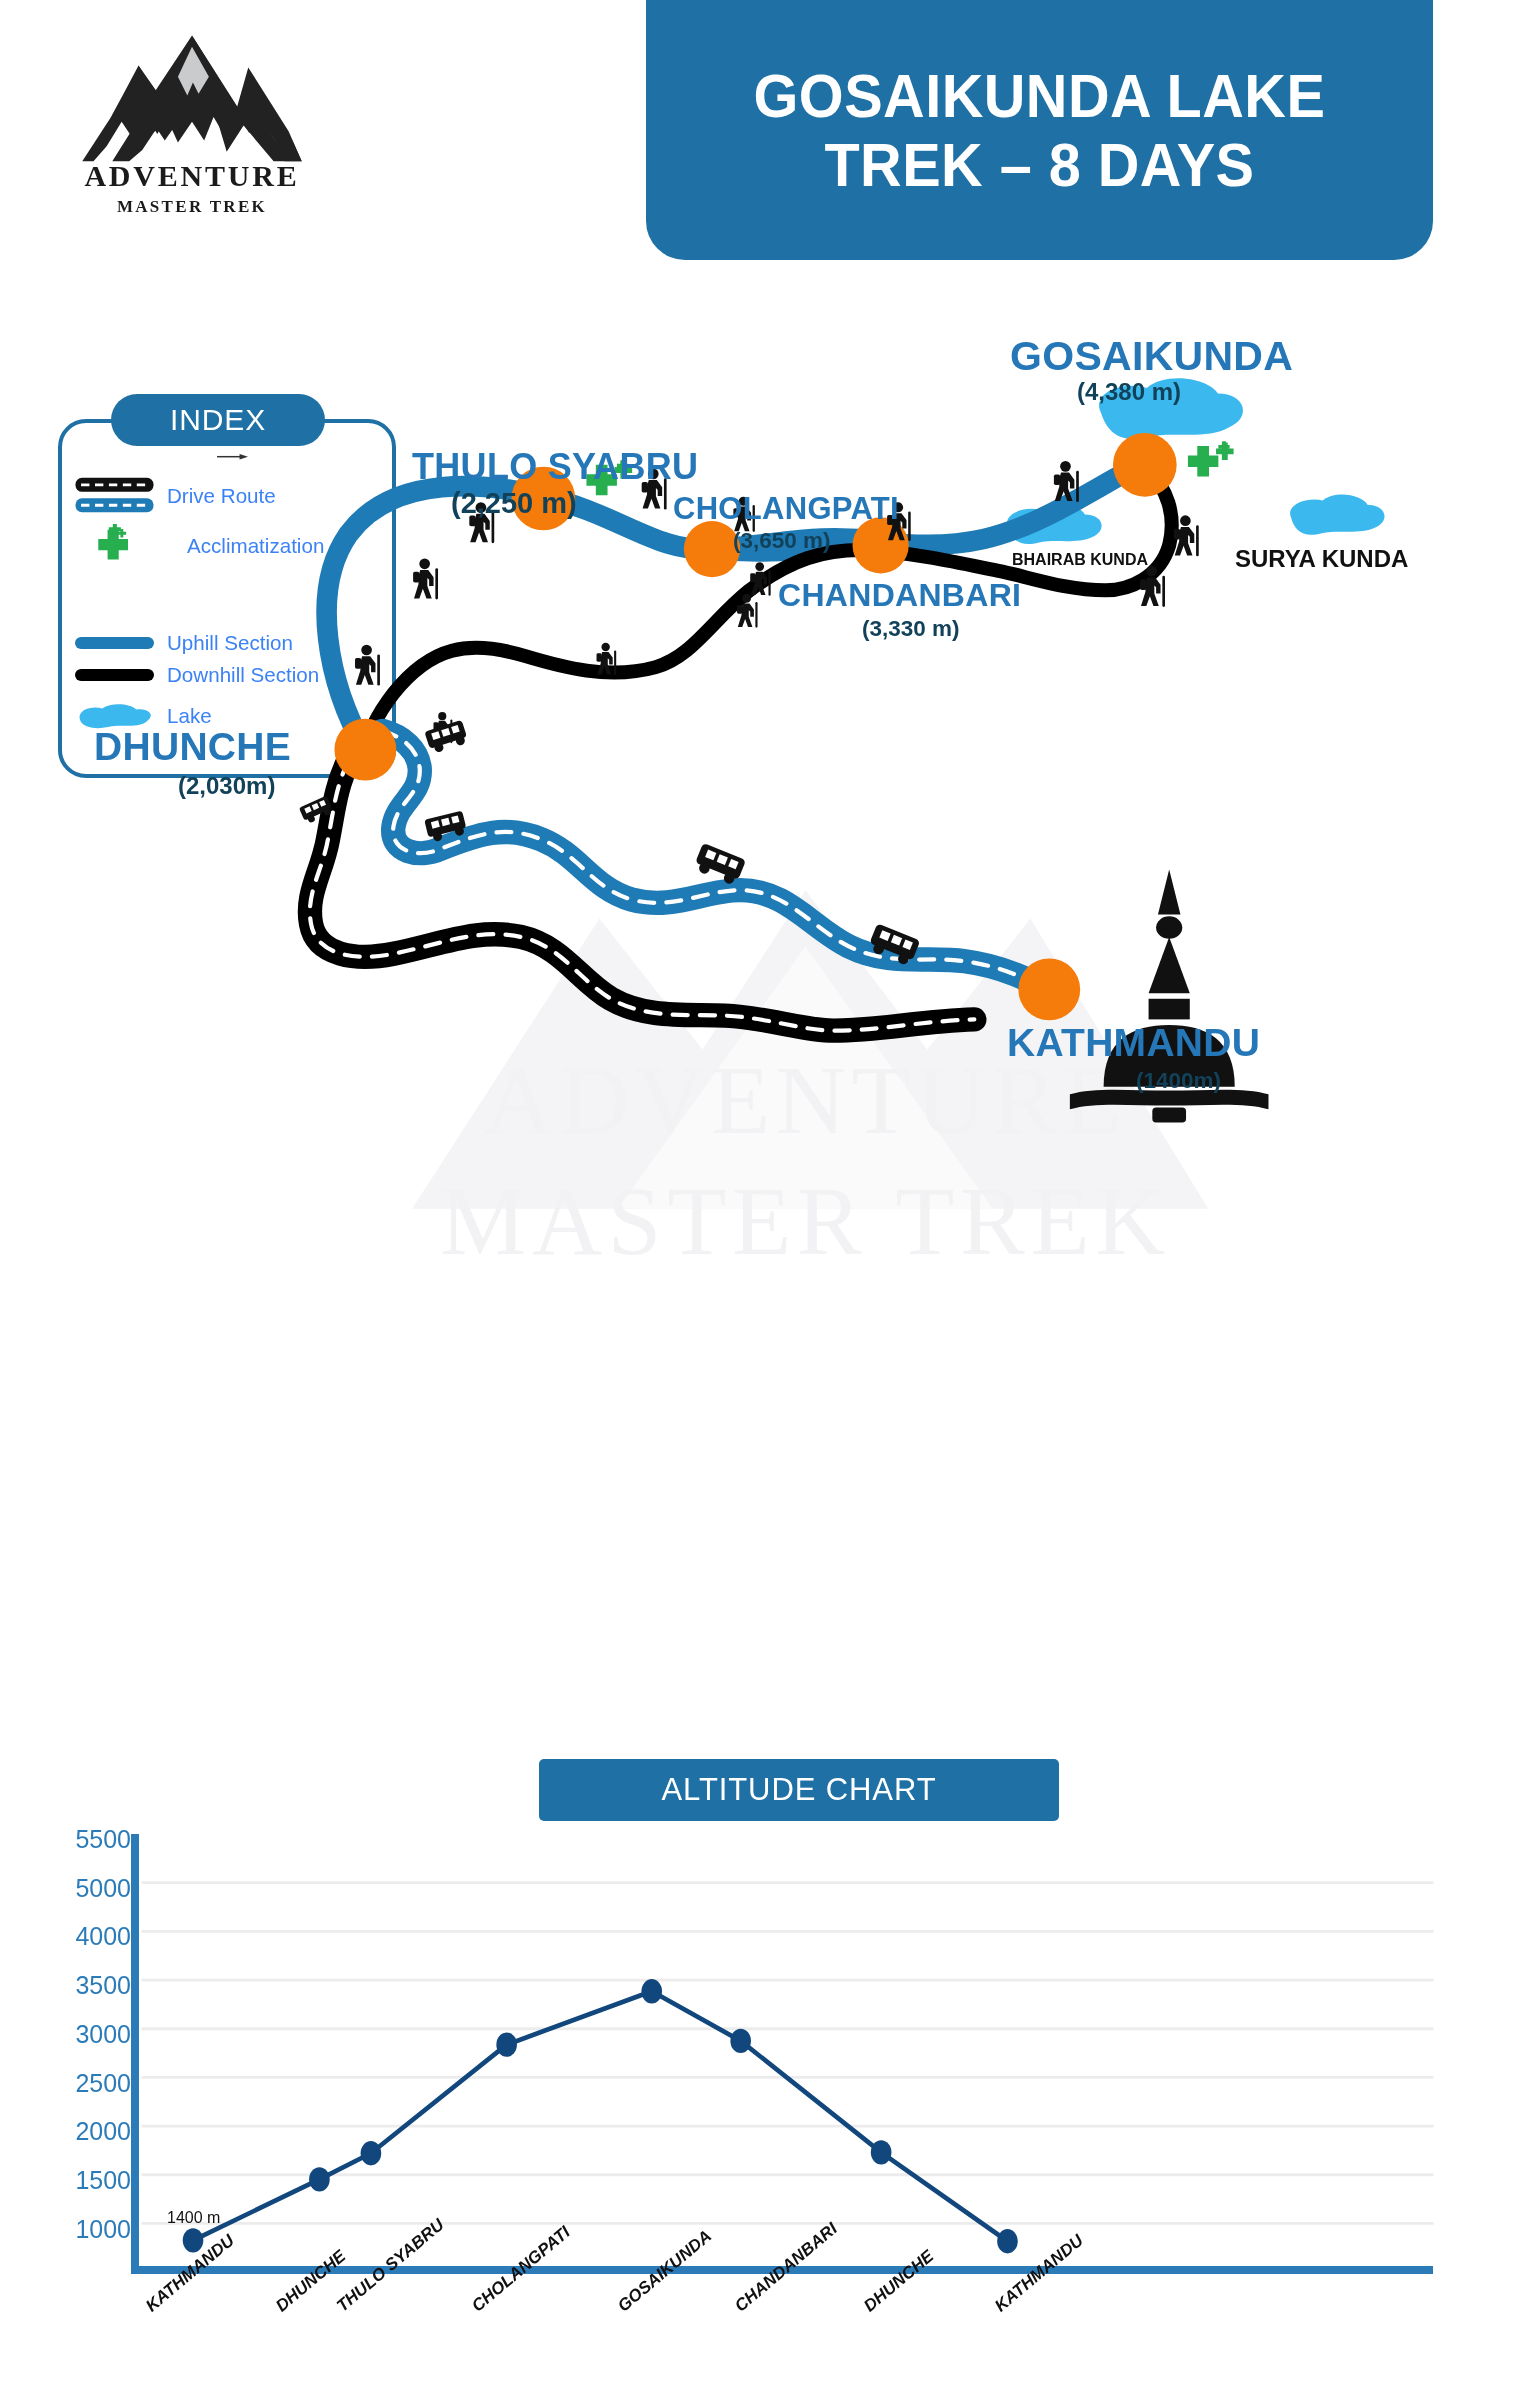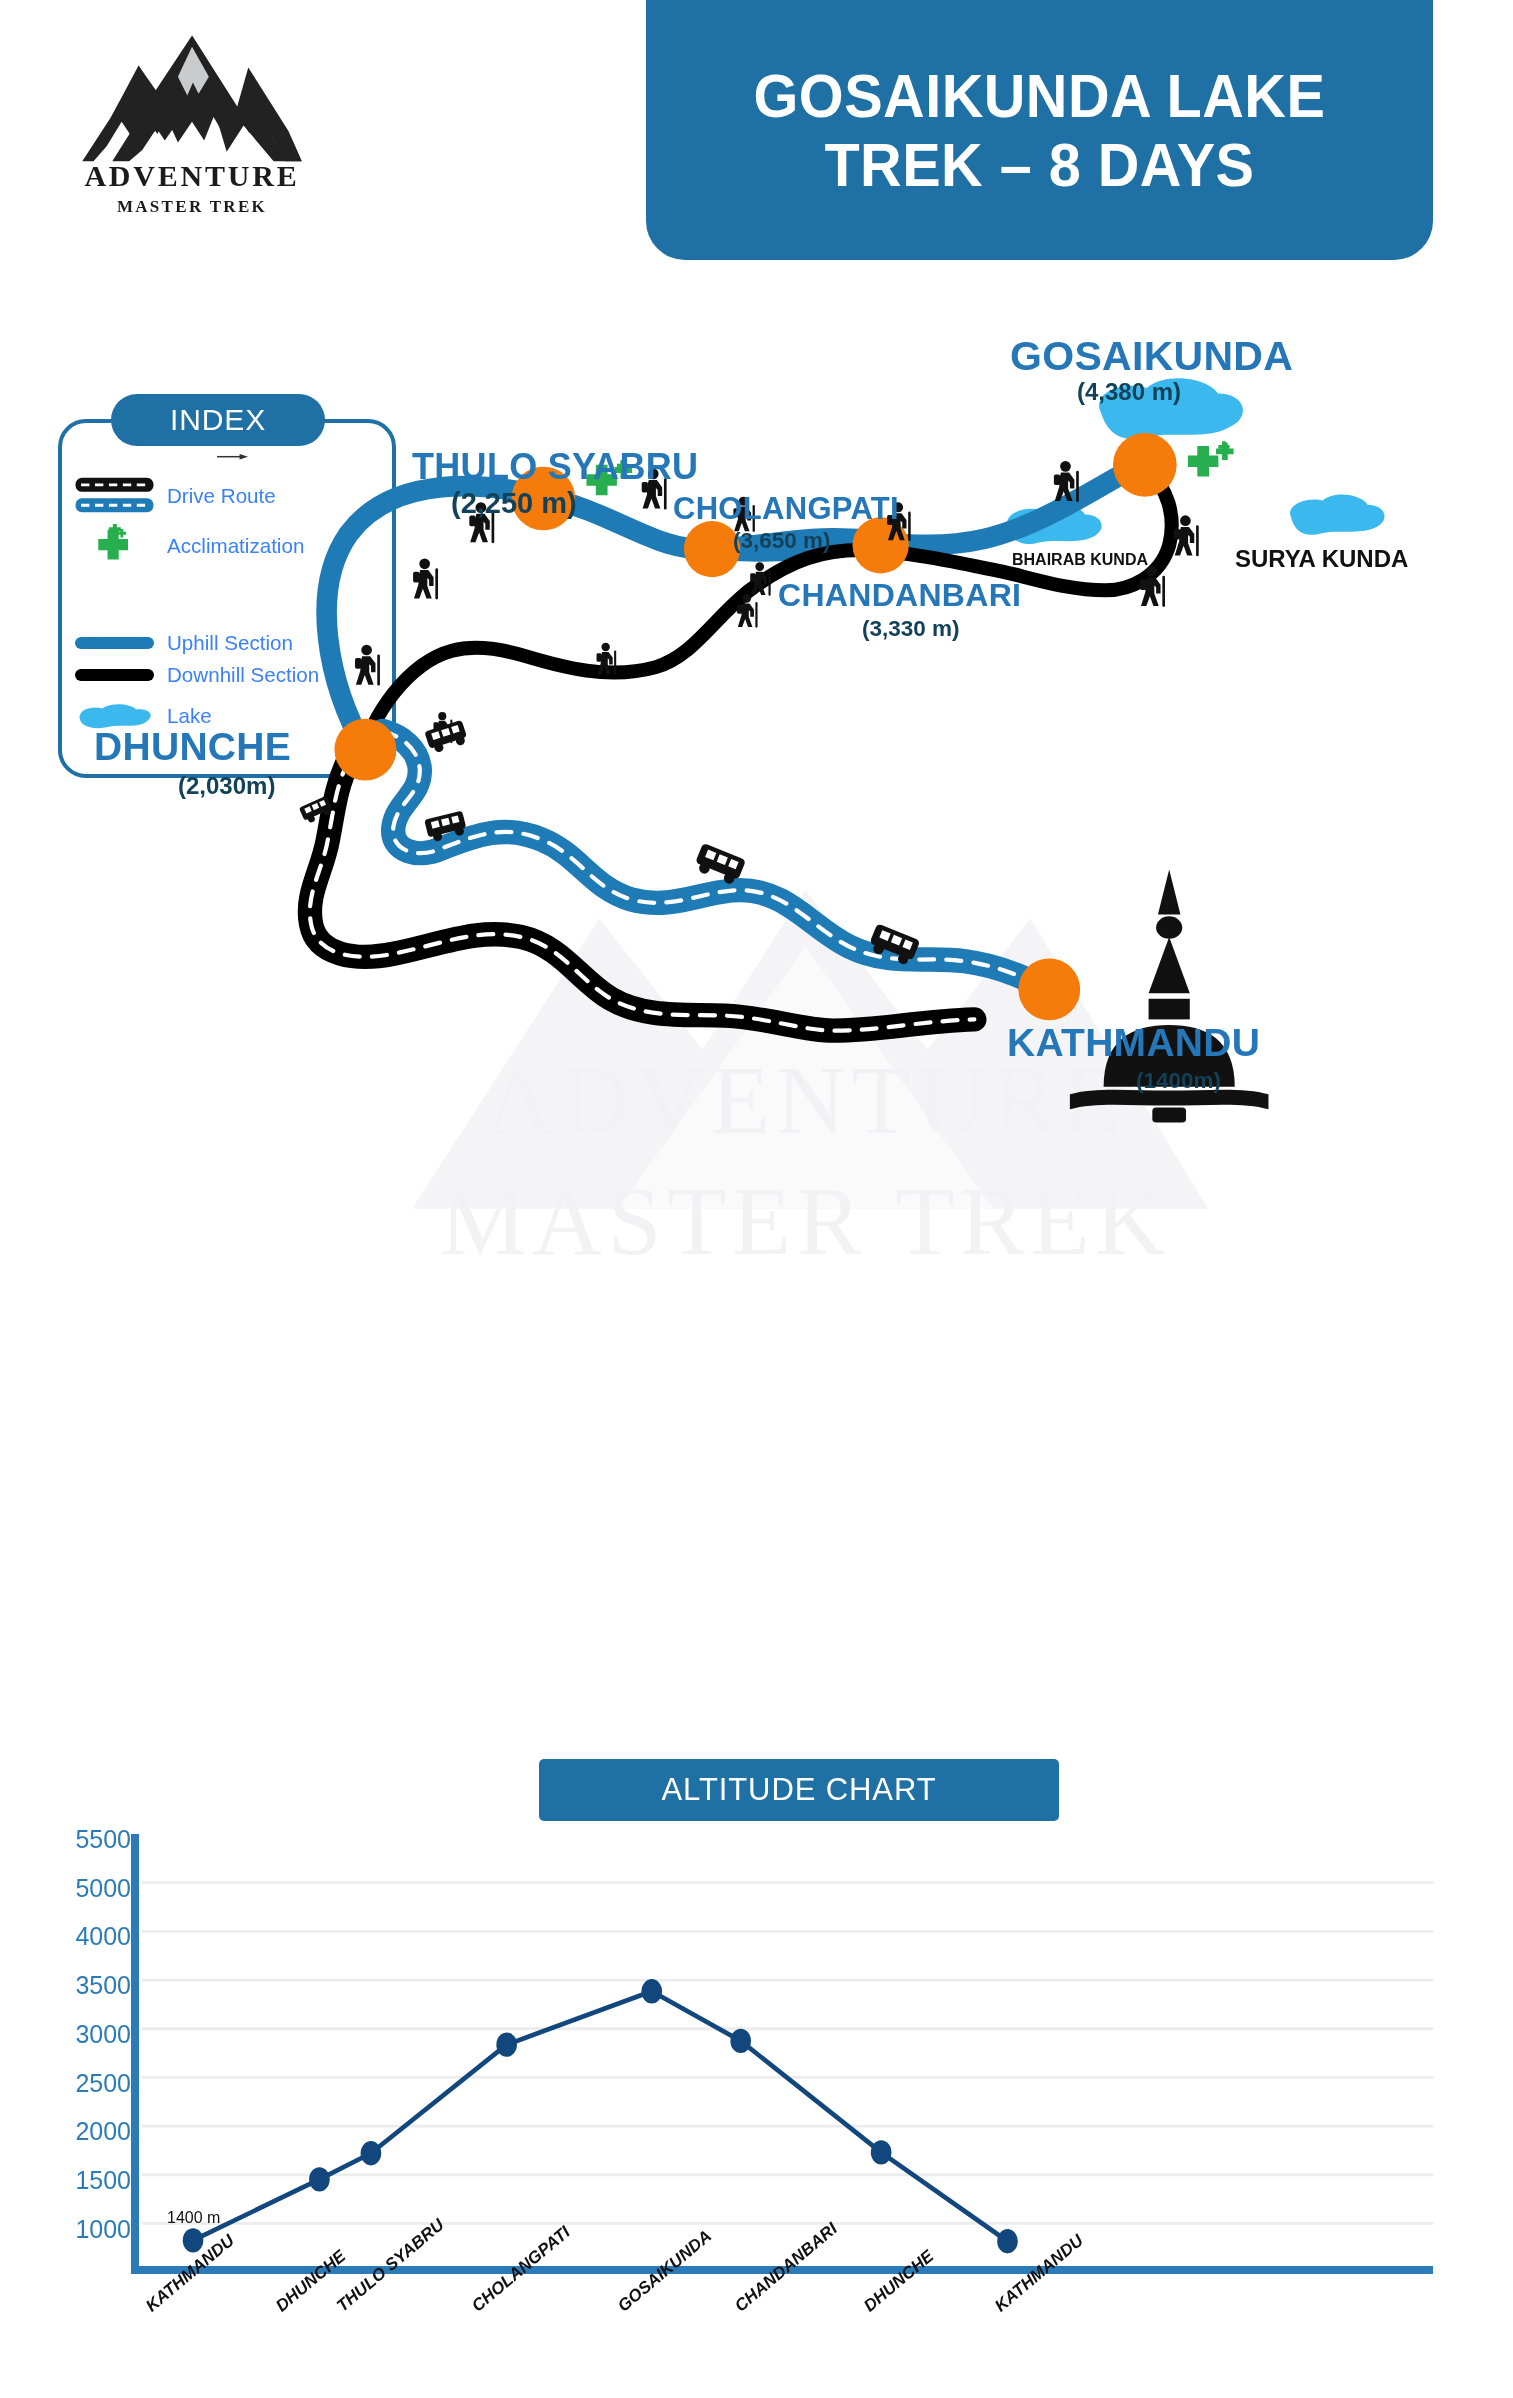--- a/index.html
+++ b/index.html
@@ -130,21 +130,21 @@
       <svg class="sym-road" height="39" viewBox="0 0 84 42">
         <rect x="0" y="2" width="84" height="15" rx="7" fill="#111"></rect>
         <line x1="6" y1="9.5" x2="78" y2="9.5" stroke="#fff" stroke-width="3" stroke-dasharray="9 6"></line>
         <rect x="0" y="24" width="84" height="15" rx="7" fill="#1e7bb5"></rect>
         <line x1="6" y1="31.5" x2="78" y2="31.5" stroke="#fff" stroke-width="3" stroke-dasharray="9 6"></line>
       </svg>
     </div>
     <div class="legend-label">Drive Route</div>
   </div>
 
-  <div class="legend-row" style="top:98px;height:49px;">
+  <div class="legend-row" style="top:98px;height:49px;gap:20px;">
     <div class="legend-sym">
       <svg width="52" height="43" viewBox="0 0 56 46">
         <path d="M10 16 h10 V6 h12 v10 h10 v12 h-10 v10 H20 V28 H10 Z" fill="#27ae4f"></path>
         <path d="M38 6 h6 V0 h6 v6 h6 v6 h-6 v6 h-6 v-6 h-6 Z" transform="translate(-6,-1) scale(0.72)" fill="#27ae4f"></path>
         <path d="M44 10 h5 V5 h5 v5 h5 v5 h-5 v5 h-5 v-5 h-5 Z" transform="translate(-4,2) scale(0.62) translate(12,0)" fill="#27ae4f"></path>
       </svg>
     </div>
     <div class="legend-label">Acclimatization</div>
   </div>
 

